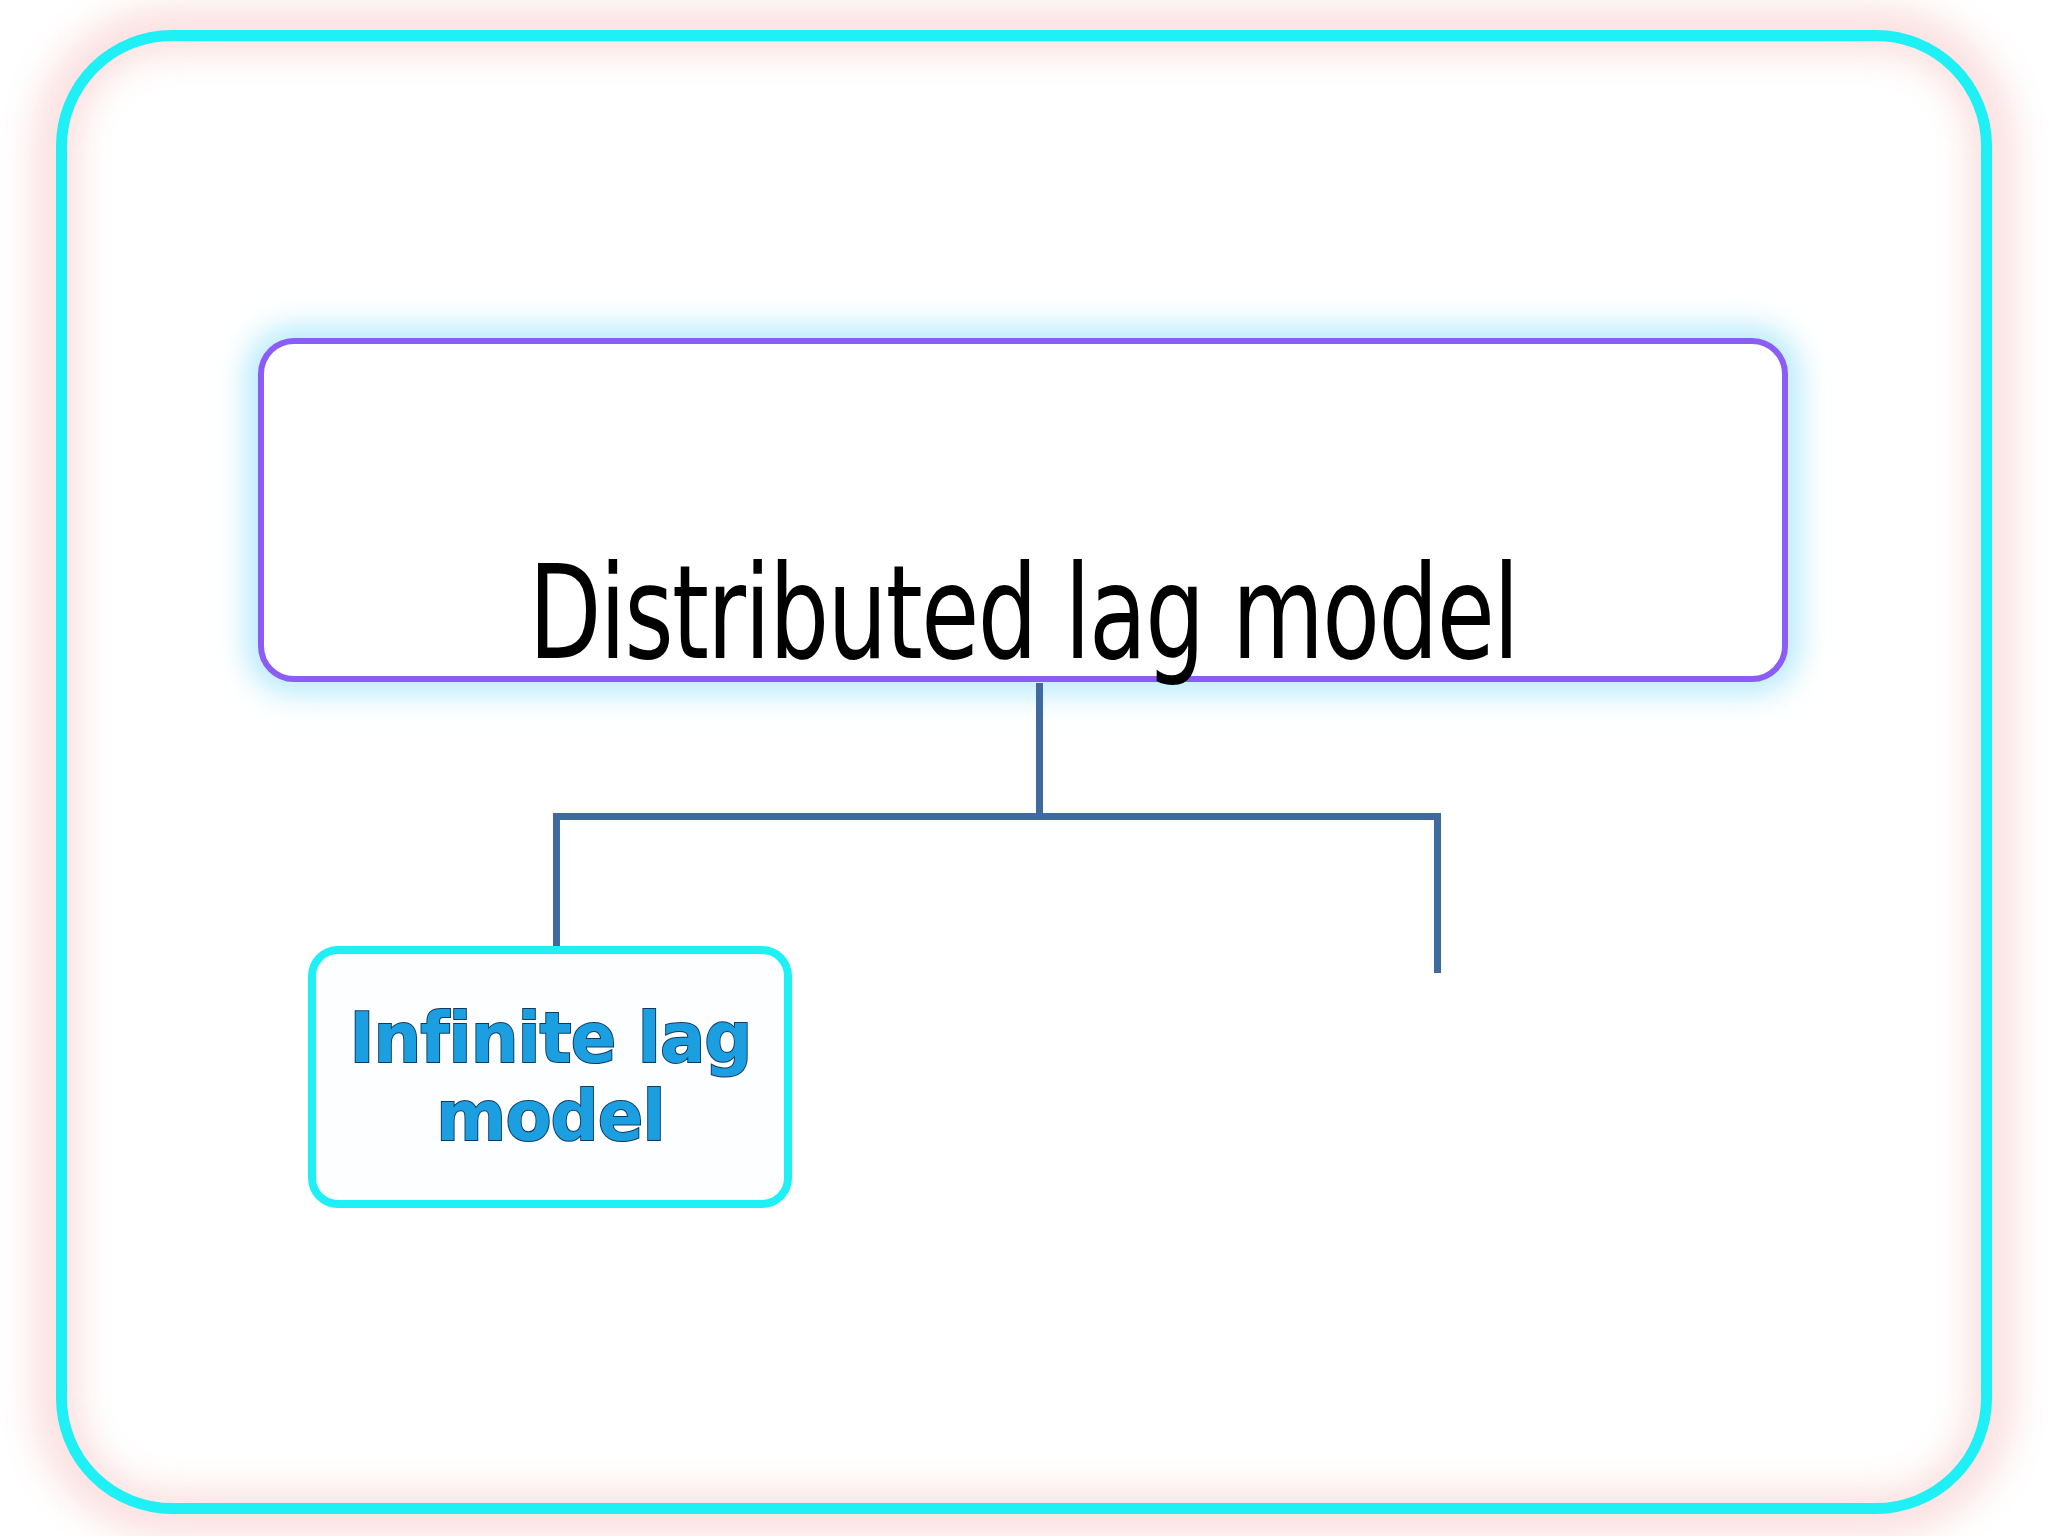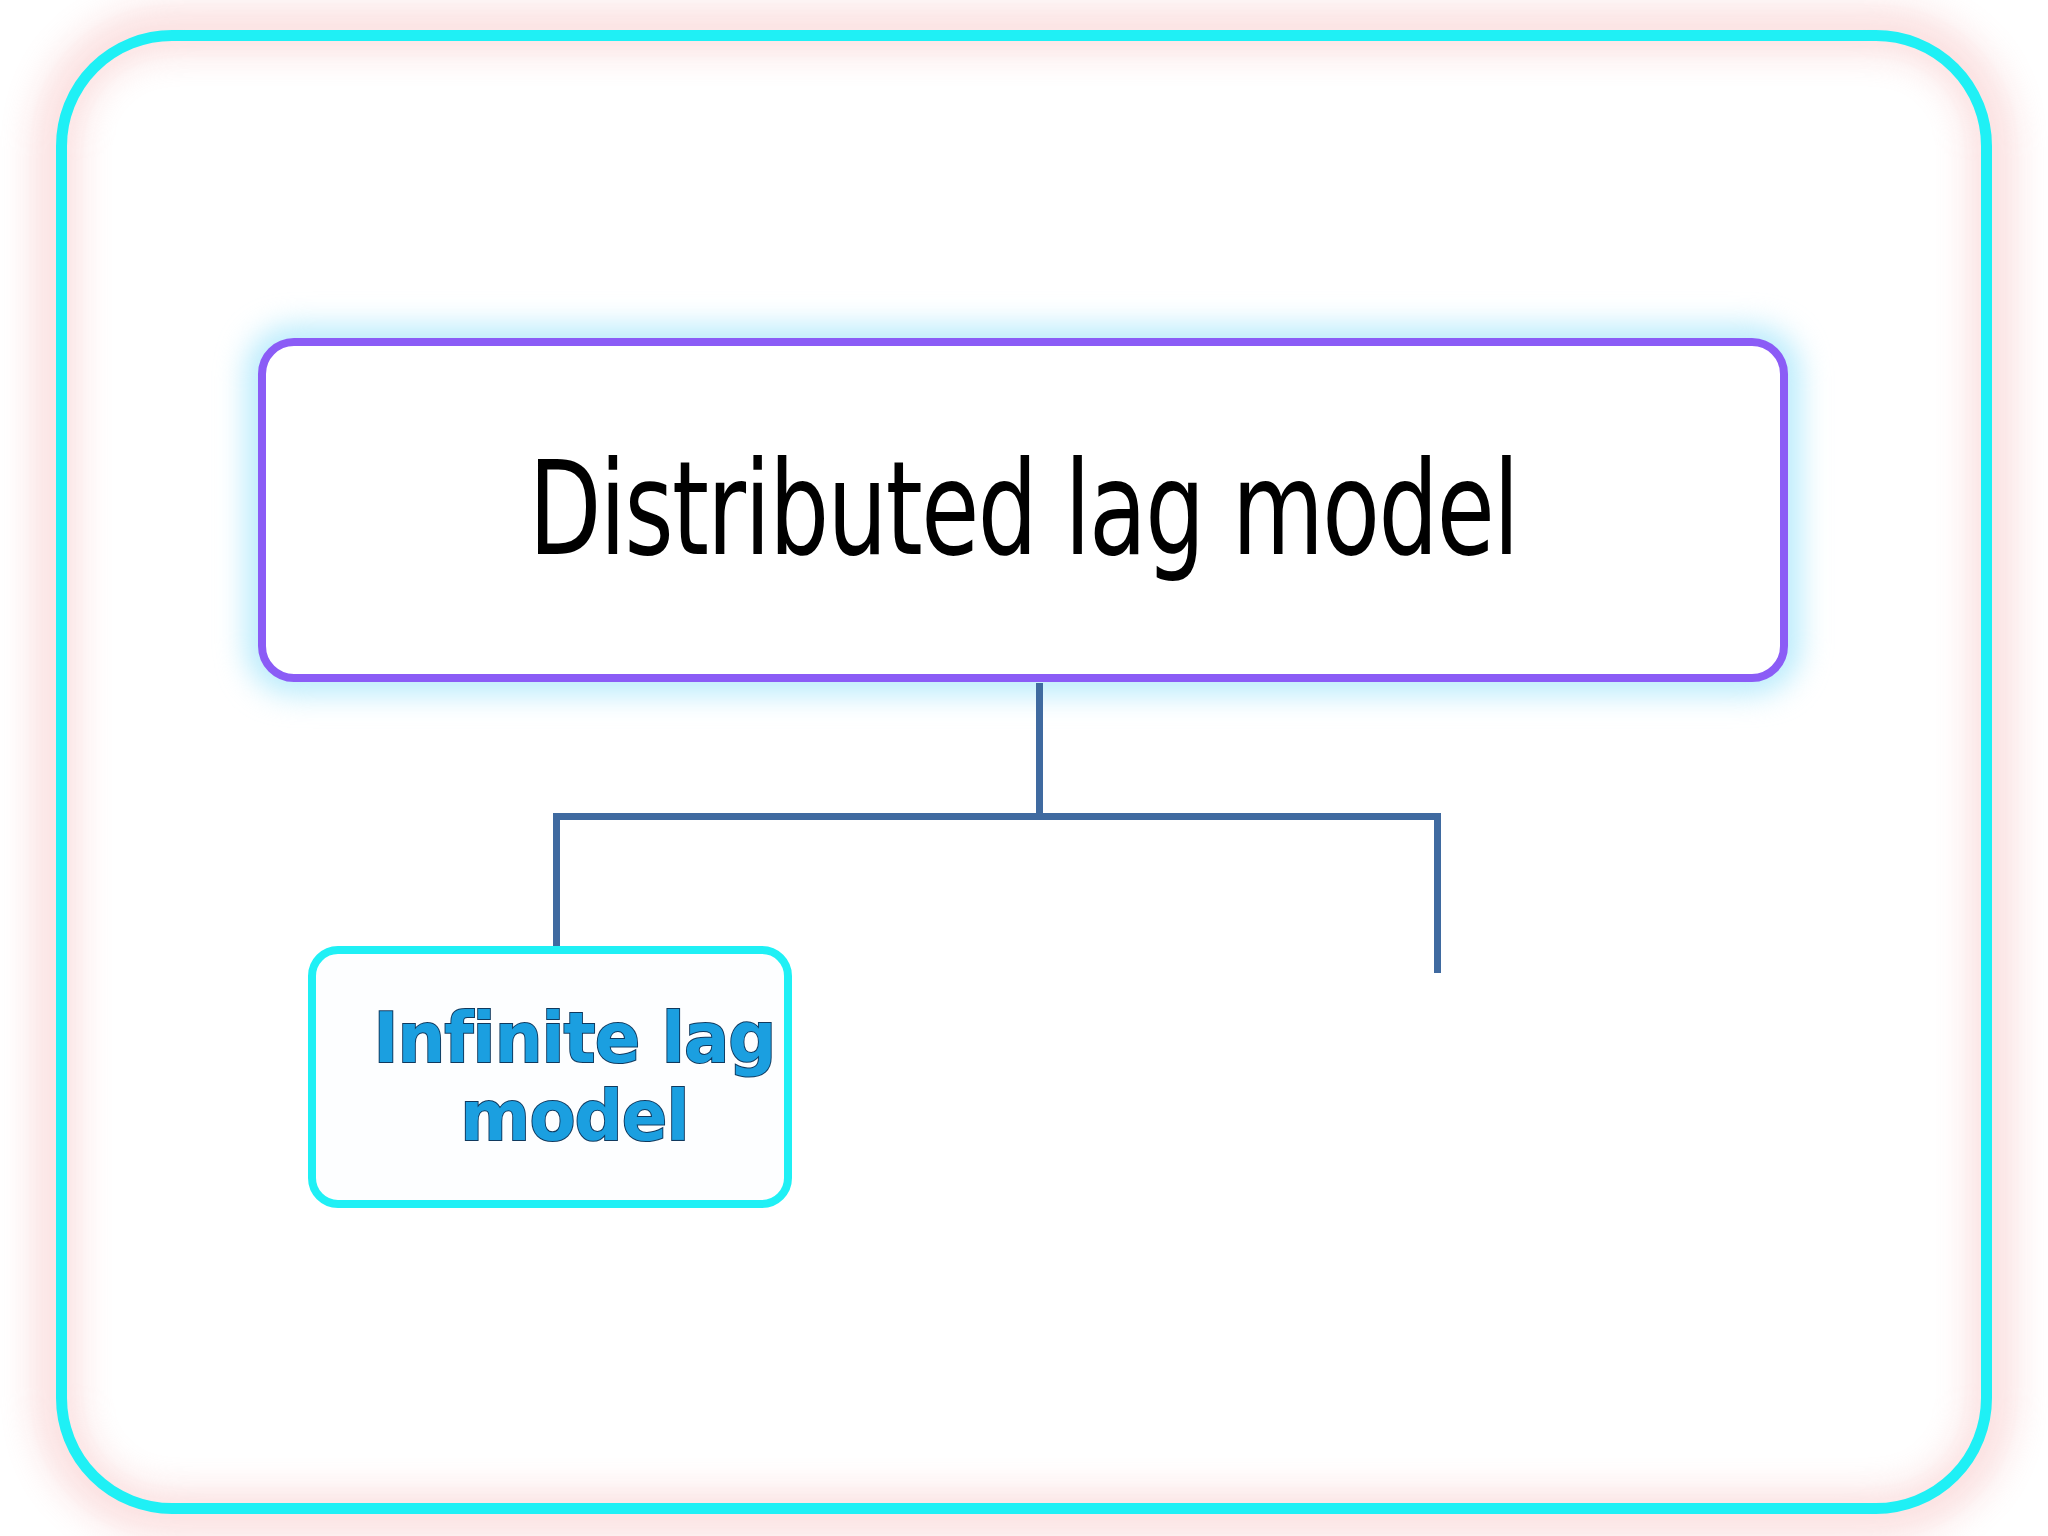--- a/index.html
+++ b/index.html
@@ -65,25 +65,25 @@
     box-sizing: border-box;
     pointer-events: none;
   }
   #title-box {
     position: absolute;
     left: 8px;
     top: 8px;
     right: 8px;
     bottom: 8px;
     border-radius: 36px;
-    border: 8px solid #8b5cf6;
+    border: 6px solid #8b5cf6;
     background: #ffffff;
     box-sizing: border-box;
     display: flex;
-    align-items: center;
+    align-items: flex-end;
     justify-content: center;
   }
   #title-text {
     font-family: "DejaVu Sans", sans-serif;
     font-size: 118px;
     line-height: 1.05;
     letter-spacing: -2px;
     color: #000000;
     white-space: nowrap;
     font-weight: 400;
@@ -129,21 +129,21 @@
   .child-box {
     position: absolute;
     left: 0;
     top: 0;
     right: 0;
     bottom: 0;
     background: #fdfeff;
     box-sizing: border-box;
     display: flex;
     align-items: center;
-    justify-content: flex-end;
+    justify-content: center;
     text-align: center;
   }
 
   #child-left-wrap {
     left: 308px;
     top: 946px;
     width: 484px;
     height: 262px;
   }
   #child-left-box {

